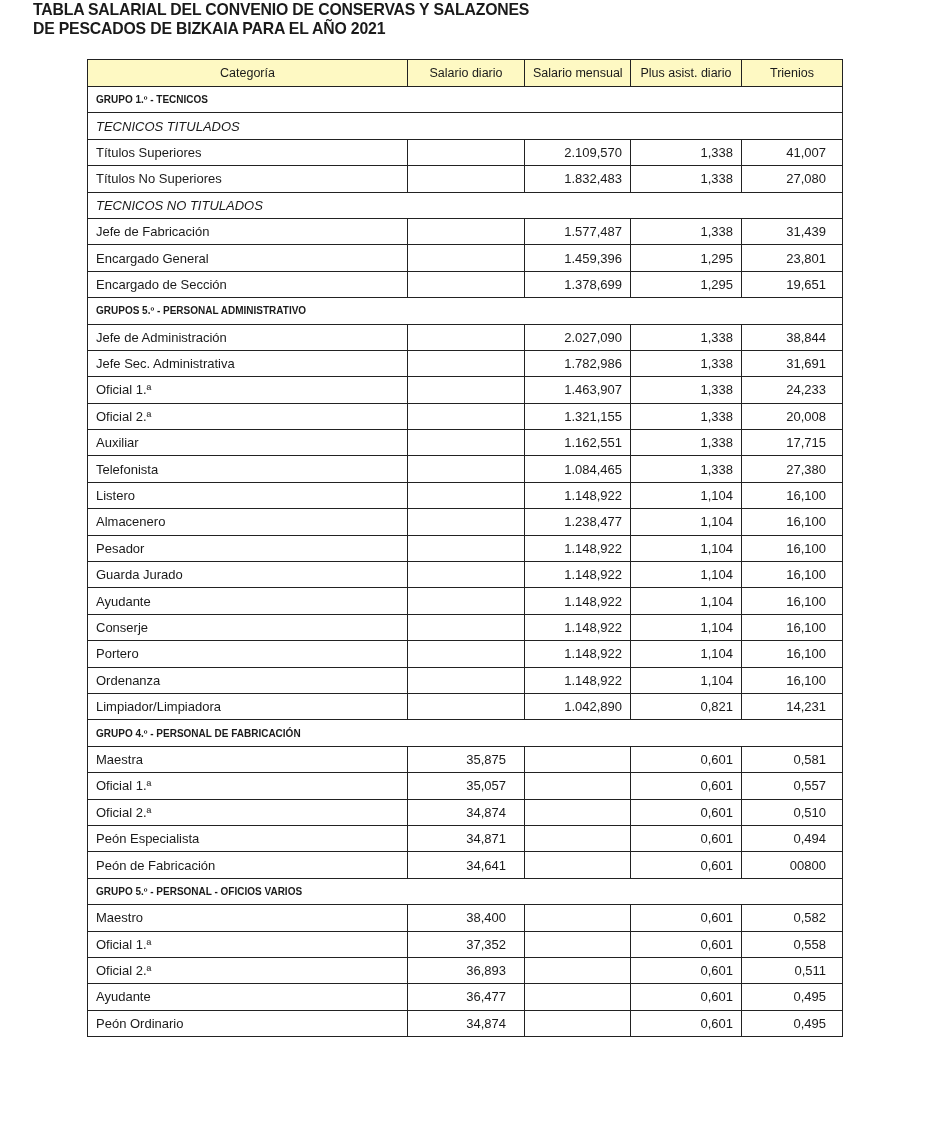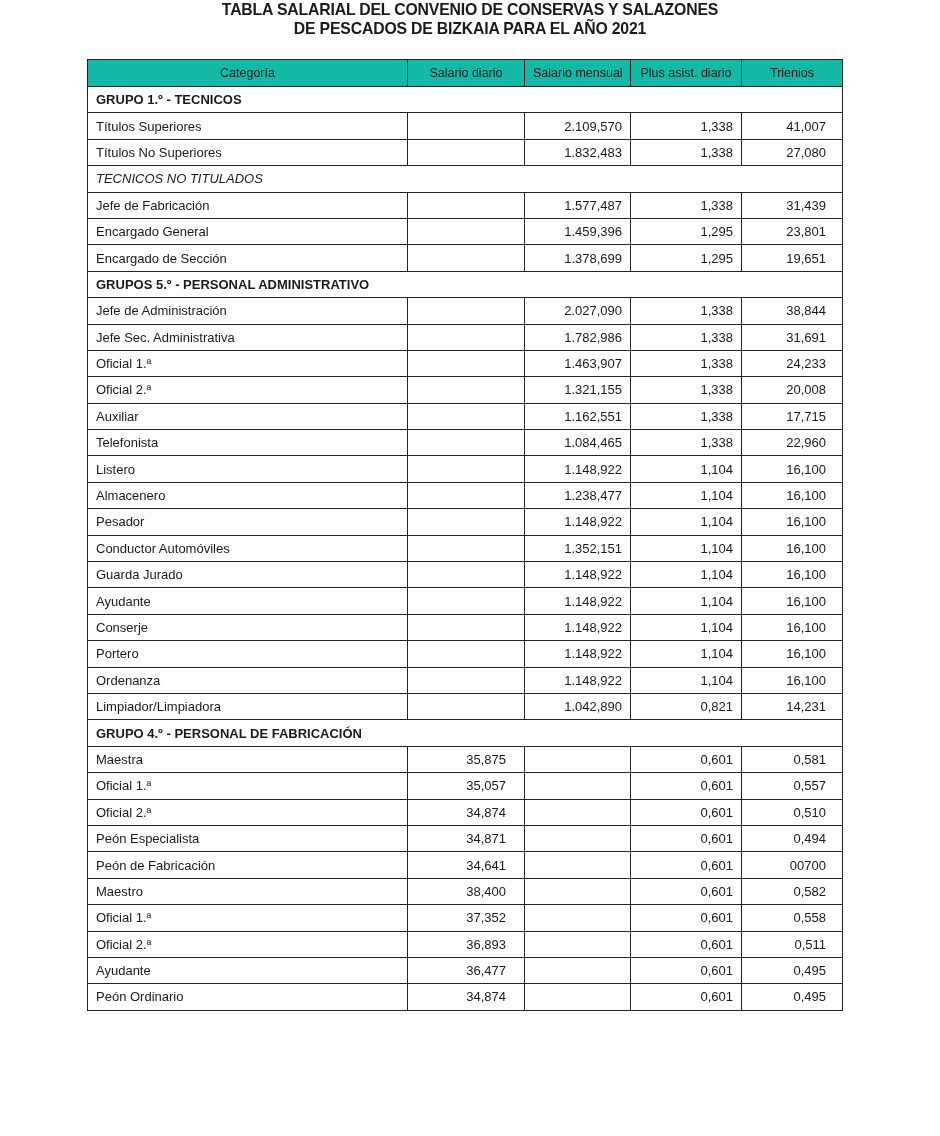--- a/index.html
+++ b/index.html
@@ -1,41 +1,41 @@
 <!DOCTYPE html>
 <html><head>
 <meta charset="utf-8">
 <style>
   html, body { margin: 0; padding: 0; background: #ffffff; }
   body { width: 940px; height: 1136px; position: relative; font-family: "Liberation Sans", sans-serif; color: #1a1a1a; }
   .title {
     position: absolute; left: 0; top: 0; width: 940px;
-    text-align: center; font-weight: bold; font-size: 17px; line-height: 19px;
+    text-align: left; font-weight: bold; font-size: 17px; line-height: 19px;
     letter-spacing: -0.2px; color: #1a1a1a;
   }
   .title div { transform: scaleX(0.93); }
   table.salary {
     position: absolute; left: 87px; top: 59px; width: 755px;
     border-collapse: collapse; table-layout: fixed;
     font-size: 13px;
   }
   table.salary col.c0 { width: 320px; }
   table.salary col.c1 { width: 117px; }
   table.salary col.c2 { width: 106px; }
   table.salary col.c3 { width: 111px; }
   table.salary col.c4 { width: 101px; }
   table.salary th, table.salary td {
     border: 1.3px solid #222; height: 26.4px; padding: 0 8px; box-sizing: border-box;
     white-space: nowrap; overflow: hidden;
   }
-  table.salary th { background: #14b8a6; font-weight: normal; font-size: 12.5px; text-align: center; height: 27px; }
+  table.salary th { background: #fef9c3; font-weight: normal; font-size: 12.5px; text-align: center; height: 27px; }
   td.num { text-align: right; padding-right: 17px; }
   td.num.trienios { padding-right: 16px; }
   td.num.diario { padding-right: 18px; }
-  td.group { font-weight: bold; font-size: 13px; }
+  td.group { font-weight: bold; font-size: 10px; }
   td.subgroup { font-style: italic; }
   td.cat { padding-left: 8px; }
 </style>
 </head>
 <body>
 
 <div class="title">
   <div>TABLA SALARIAL DEL CONVENIO DE CONSERVAS Y SALAZONES</div>
   <div>DE PESCADOS DE BIZKAIA PARA EL AÑO 2021</div>
 </div>
@@ -55,20 +55,23 @@
       <th>Salario mensual</th>
       <th>Plus asist. diario</th>
       <th>Trienios</th>
     </tr>
   </thead>
   <tbody id="tbody">
       <tr>
         <td colspan="5" class="group">GRUPO 1.º - TECNICOS</td>
       </tr>
       <tr>
+        <td colspan="5" class="subgroup">TECNICOS TITULADOS</td>
+      </tr>
+      <tr>
         <td class="cat">Títulos Superiores</td>
         <td class="num diario"></td>
         <td class="num">2.109,570</td>
         <td class="num">1,338</td>
         <td class="num trienios">41,007</td>
       </tr>
       <tr>
         <td class="cat">Títulos No Superiores</td>
         <td class="num diario"></td>
         <td class="num">1.832,483</td>
@@ -135,47 +138,40 @@
         <td class="num diario"></td>
         <td class="num">1.162,551</td>
         <td class="num">1,338</td>
         <td class="num trienios">17,715</td>
       </tr>
       <tr>
         <td class="cat">Telefonista</td>
         <td class="num diario"></td>
         <td class="num">1.084,465</td>
         <td class="num">1,338</td>
-        <td class="num trienios">22,960</td>
+        <td class="num trienios">27,380</td>
       </tr>
       <tr>
         <td class="cat">Listero</td>
         <td class="num diario"></td>
         <td class="num">1.148,922</td>
         <td class="num">1,104</td>
         <td class="num trienios">16,100</td>
       </tr>
       <tr>
         <td class="cat">Almacenero</td>
         <td class="num diario"></td>
         <td class="num">1.238,477</td>
         <td class="num">1,104</td>
         <td class="num trienios">16,100</td>
       </tr>
       <tr>
         <td class="cat">Pesador</td>
         <td class="num diario"></td>
         <td class="num">1.148,922</td>
-        <td class="num">1,104</td>
-        <td class="num trienios">16,100</td>
-      </tr>
-      <tr>
-        <td class="cat">Conductor Automóviles</td>
-        <td class="num diario"></td>
-        <td class="num">1.352,151</td>
         <td class="num">1,104</td>
         <td class="num trienios">16,100</td>
       </tr>
       <tr>
         <td class="cat">Guarda Jurado</td>
         <td class="num diario"></td>
         <td class="num">1.148,922</td>
         <td class="num">1,104</td>
         <td class="num trienios">16,100</td>
       </tr>
@@ -243,21 +239,24 @@
         <td class="num diario">34,871</td>
         <td class="num"></td>
         <td class="num">0,601</td>
         <td class="num trienios">0,494</td>
       </tr>
       <tr>
         <td class="cat">Peón de Fabricación</td>
         <td class="num diario">34,641</td>
         <td class="num"></td>
         <td class="num">0,601</td>
-        <td class="num trienios">00700</td>
+        <td class="num trienios">00800</td>
+      </tr>
+      <tr>
+        <td colspan="5" class="group">GRUPO 5.º - PERSONAL - OFICIOS VARIOS</td>
       </tr>
       <tr>
         <td class="cat">Maestro</td>
         <td class="num diario">38,400</td>
         <td class="num"></td>
         <td class="num">0,601</td>
         <td class="num trienios">0,582</td>
       </tr>
       <tr>
         <td class="cat">Oficial 1.ª</td>

